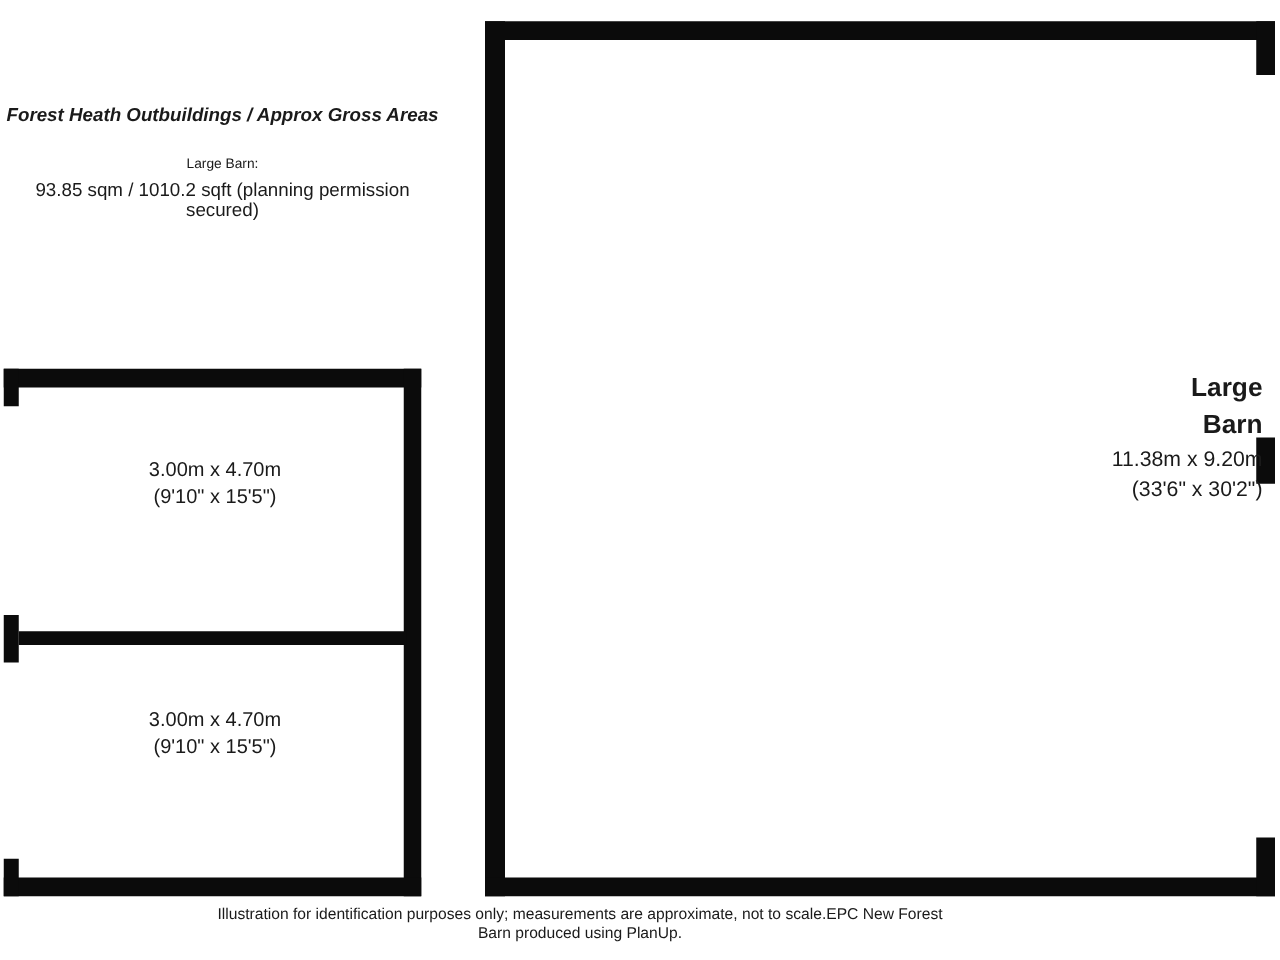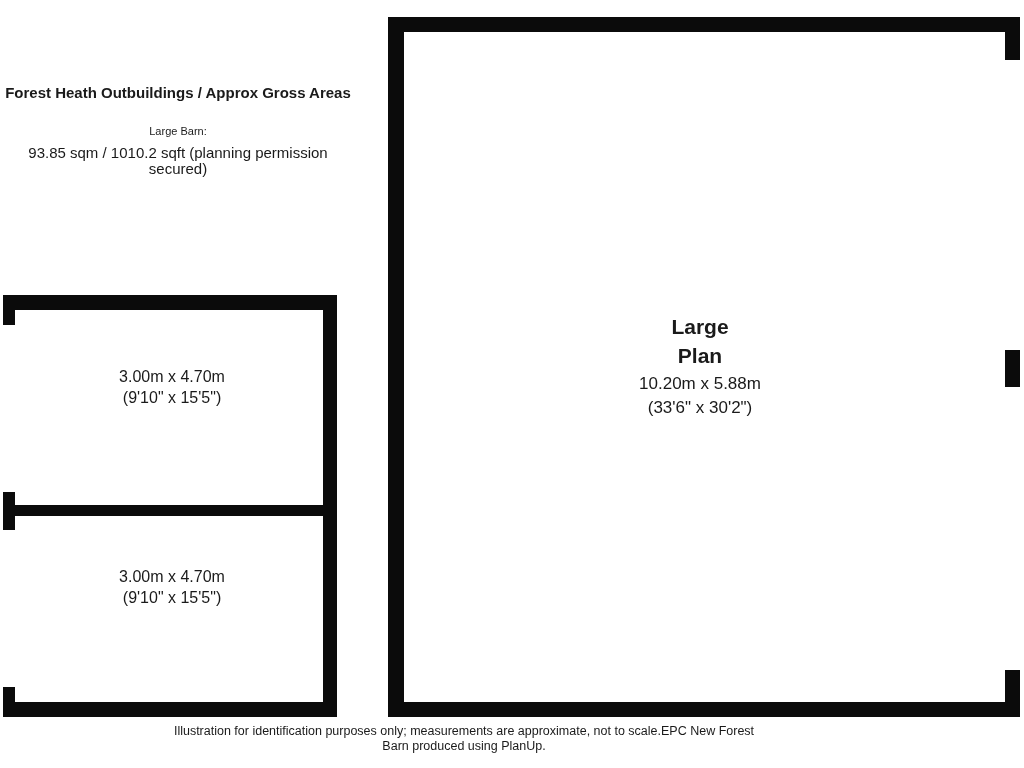--- a/index.html
+++ b/index.html
@@ -25,31 +25,32 @@
     position: absolute;
     left: 0;
     top: 84px;
     width: 356px;
     text-align: center;
   }
   #header-notes .title {
     font-size: 15px;
     font-weight: bold;
     line-height: 17px;
+    font-style: italic;
   }
   #header-notes .line1 { margin-top: 22px; font-size: 11px; line-height: 16px; }
   #header-notes .line2 { margin-top: 6px;  font-size: 15px; line-height: 16px; }
   #header-notes .line3 { margin-top: 22px; font-size: 15px; line-height: 16px; }
 
   
   .room-label { position: absolute; text-align: center; }
   .room-label .metric   { font-size: 16px; line-height: 21px; }
   .room-label .imperial { font-size: 16px; line-height: 21px; }
 
-  #large-barn-label { left: 390px; top: 312px; width: 620px; }
+  #large-barn-label { left: 390px; top: 296px; width: 620px; text-align: right; }
   #large-barn-label .name { font-size: 21px; font-weight: bold; line-height: 29px; }
   #large-barn-label .metric   { font-size: 17px; line-height: 24px; margin-top: 2px; }
   #large-barn-label .imperial { font-size: 17px; line-height: 24px; }
 
   #room-top-label    { left: 0; top: 366px; width: 344px; }
   #room-bottom-label { left: 0; top: 566px; width: 344px; }
 
   
   #footer-disclaimer {
     position: absolute;
@@ -82,22 +83,22 @@
   <div class="wall" style="left:3px;  top:295px; width:334px; height:15px;"></div>
   <div class="wall" style="left:323px; top:295px; width:14px; height:422px;"></div>
   <div class="wall" style="left:3px;  top:702px; width:334px; height:15px;"></div>
   <div class="wall" style="left:15px; top:505px; width:310px; height:11px;"></div>
   <div class="wall" style="left:3px;  top:295px; width:12px; height:30px;"></div>
   <div class="wall" style="left:3px;  top:492px; width:12px; height:38px;"></div>
   <div class="wall" style="left:3px;  top:687px; width:12px; height:30px;"></div>
 
   <div id="large-barn-label" class="room-label">
     <div class="name">Large</div>
-    <div class="name">Plan</div>
-    <div class="metric">10.20m x 5.88m</div>
+    <div class="name">Barn</div>
+    <div class="metric">11.38m x 9.20m</div>
     <div class="imperial">(33'6" x 30'2")</div>
   </div>
 
   <div id="room-top-label" class="room-label">
     <div class="metric">3.00m x 4.70m</div>
     <div class="imperial">(9'10" x 15'5")</div>
   </div>
 
   <div id="room-bottom-label" class="room-label">
     <div class="metric">3.00m x 4.70m</div>

